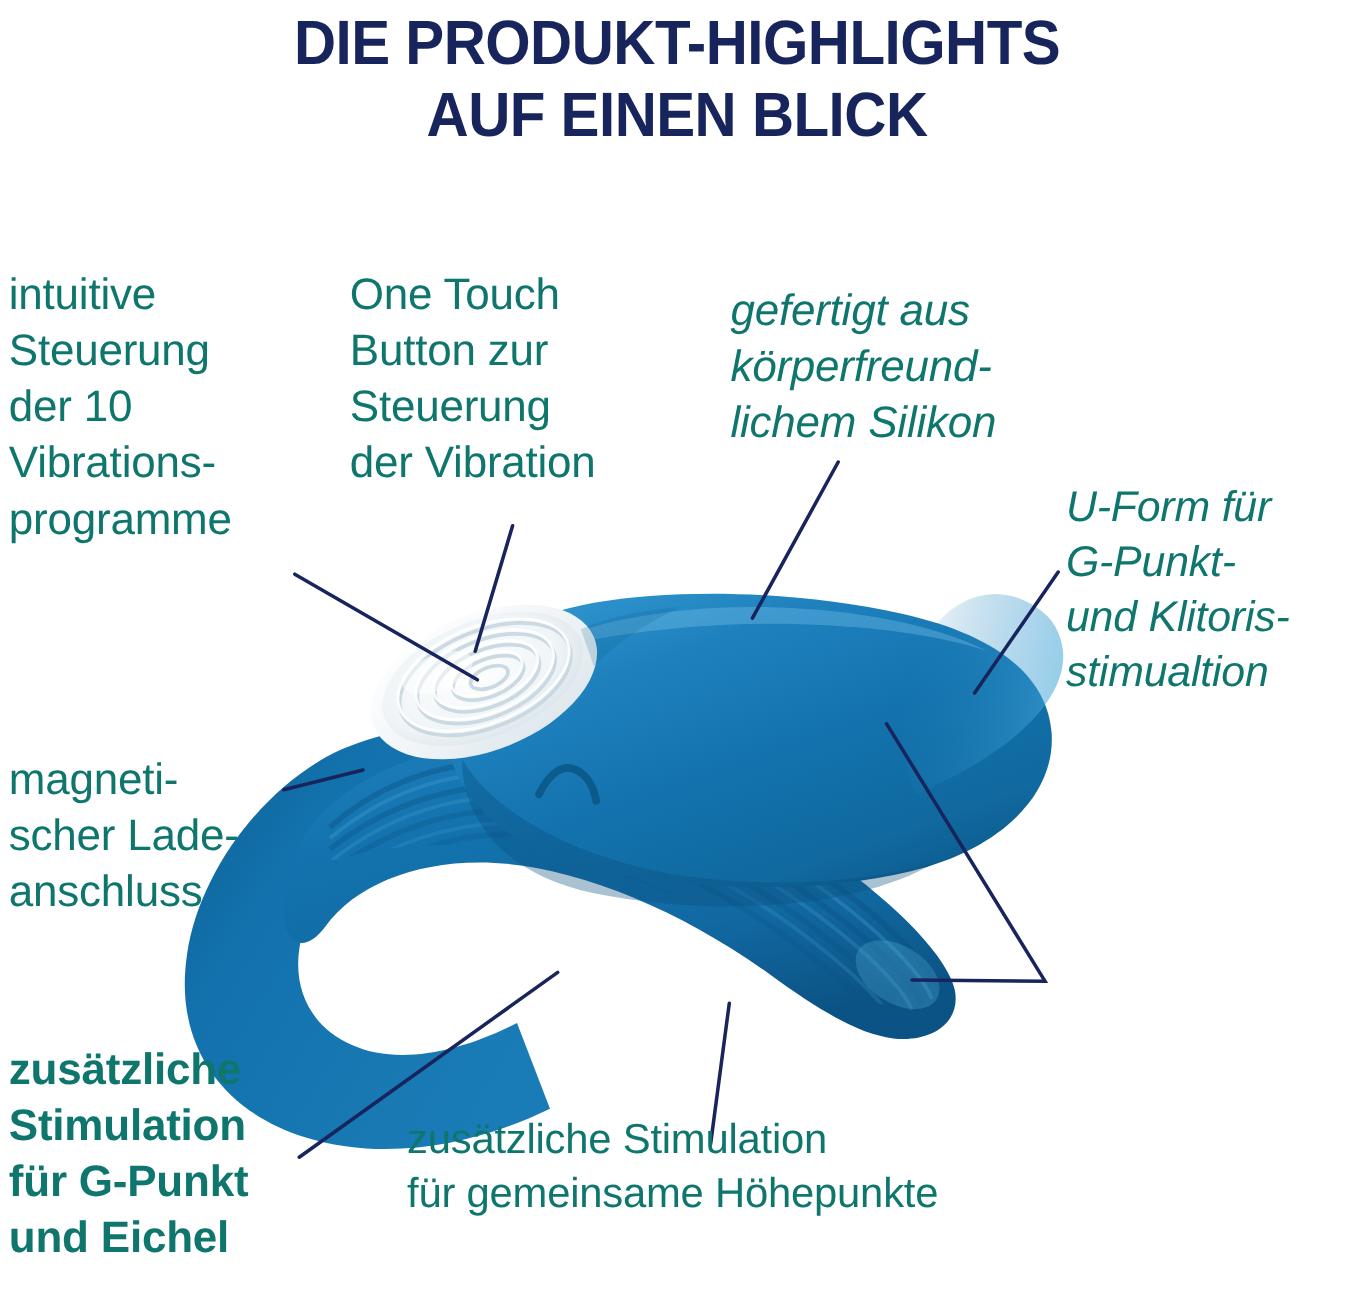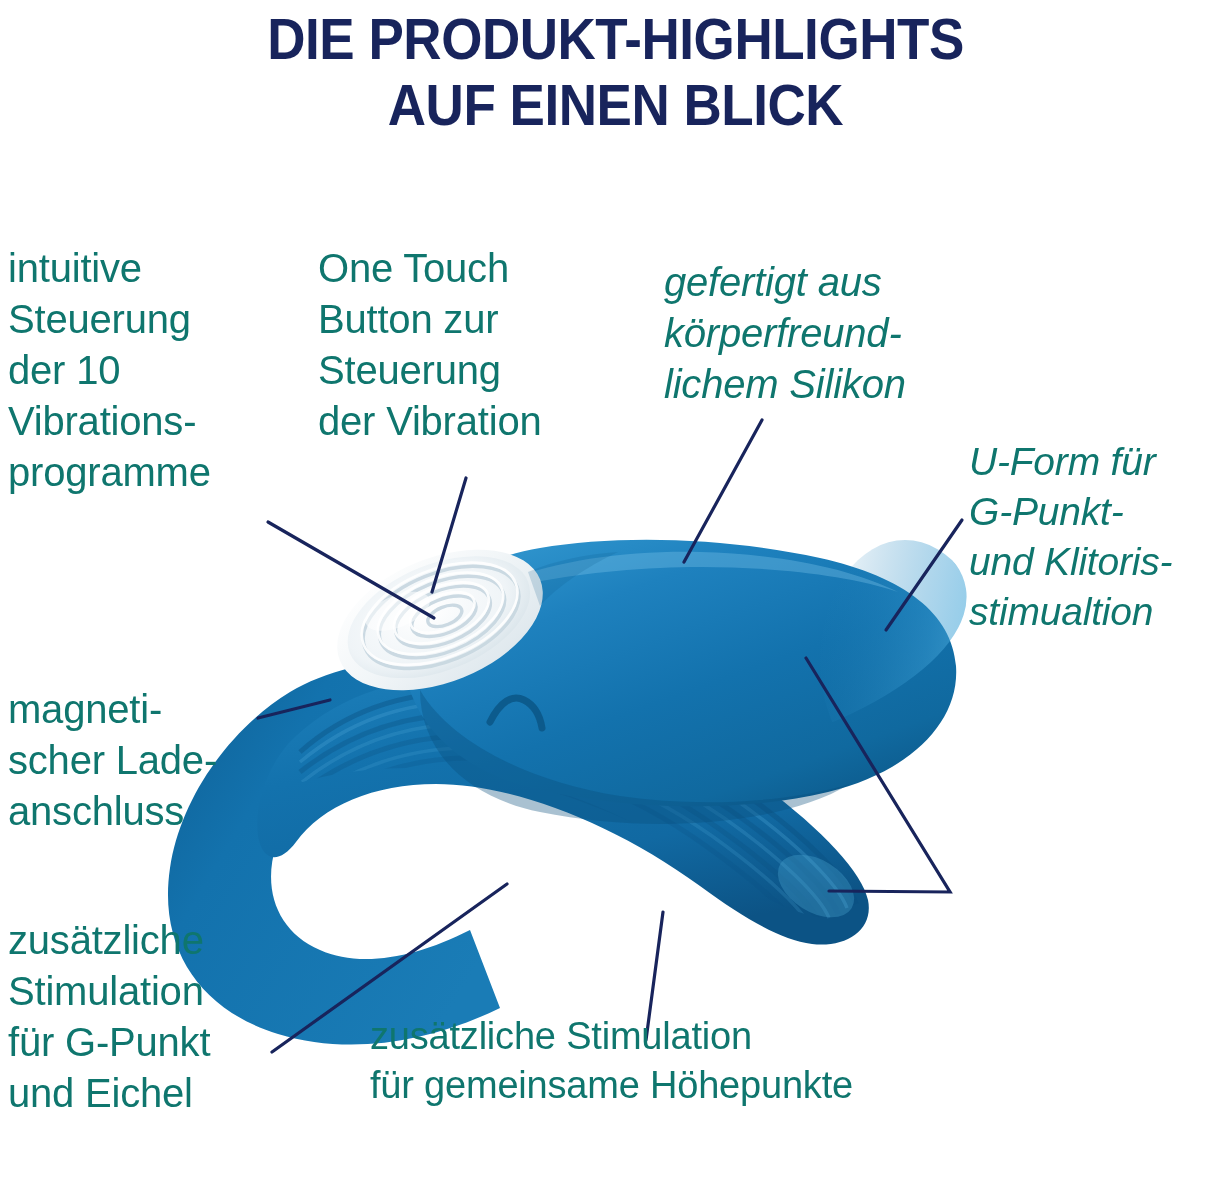--- a/index.html
+++ b/index.html
@@ -43,21 +43,21 @@
   .label.size-md{font-size:39px;line-height:50px;}
   .label.size-sm{font-size:38px;line-height:49px;}
 
   
   #lbl-intuitive      {left:8px;  top:243px; width:300px;}
   #lbl-onetouch       {left:318px;top:243px; width:310px;}
   #lbl-silikon        {left:664px;top:257px; width:310px;font-style:italic;}
   #lbl-uform          {left:969px;top:437px; width:262px;font-style:italic;}
   #lbl-magnet         {left:8px;  top:656px; width:290px;margin-top:28px;}
   #lbl-motoren        {left:969px;top:777px; width:262px;}
-  #lbl-zusatz-gpunkt  {left:8px;  top:915px; width:300px;}
+  #lbl-zusatz-gpunkt  {left:8px;  top:947px; width:300px;font-weight:bold;}
   #lbl-zusatz-gem     {left:370px;top:1012px;width:640px;}
 
   
   #artwork{
     position:absolute;left:0;top:0;
     width:1231px;height:1180px;
     pointer-events:none;
   }
 </style>
 </head>

